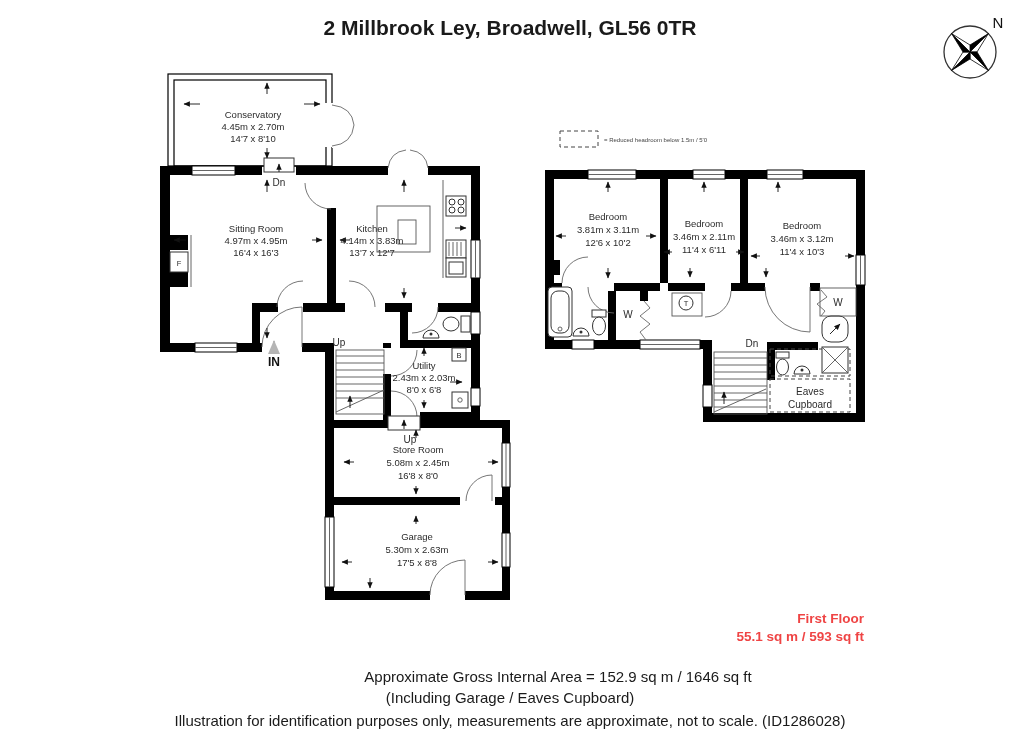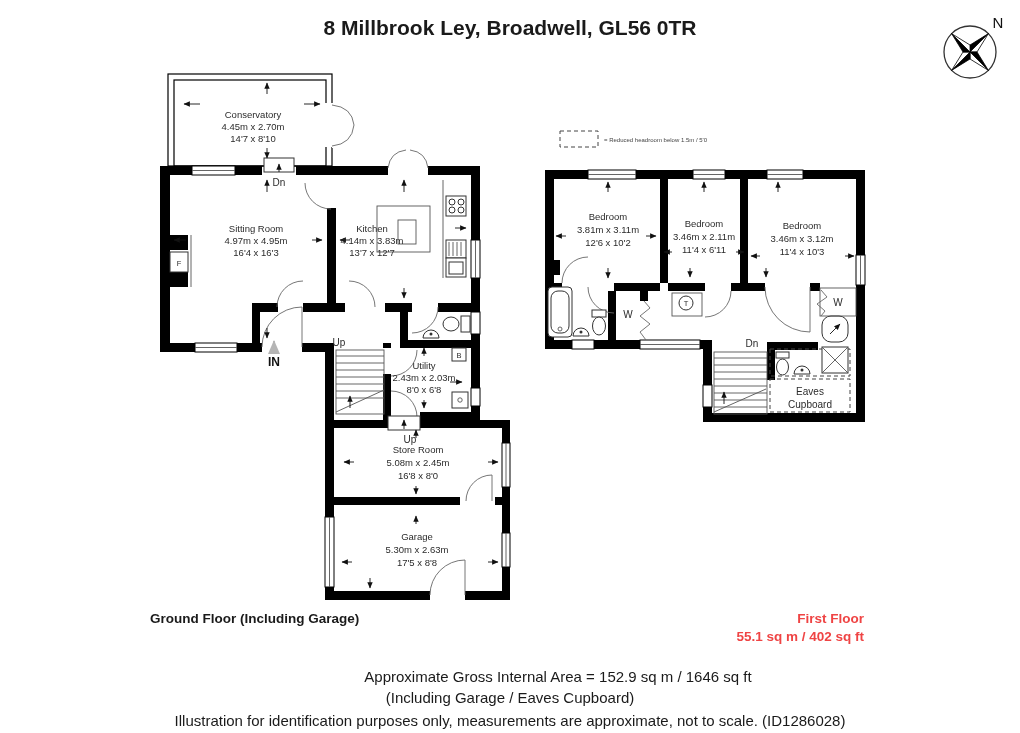--- a/index.html
+++ b/index.html
@@ -25,21 +25,21 @@
   .lbl10{font:10px "Liberation Sans",sans-serif;fill:#2b2b2b;text-anchor:middle;}
   .sm{font:7.5px "Liberation Sans",sans-serif;fill:#2b2b2b;text-anchor:middle;}
   .tiny{font:6px "Liberation Sans",sans-serif;fill:#444;}
   .in-lbl{font:12px "Liberation Sans",sans-serif;font-weight:bold;fill:#111;text-anchor:middle;}
 </style>
 </head>
 <body>
 
 <div id="page">
 
-  <div id="title" class="abs">8 Millbrook Ley, Broadwell, GL56 0TR</div>
+  <div id="title" class="abs">2 Millbrook Ley, Broadwell, GL56 0TR</div>
 
   <svg class="abs" style="left:930px;top:6px;" width="86" height="82" viewBox="0 0 86 82">
     <circle cx="40" cy="46" r="26" fill="#fff" stroke="#333" stroke-width="1.3"></circle>
     <g stroke="#000" stroke-width="0.8">
       <polygon points="40,46 58.4,27.6 40,39" fill="#000"></polygon>
       <polygon points="40,46 58.4,27.6 47,46" fill="#fff"></polygon>
       <polygon points="40,46 58.4,64.4 47,46" fill="#000"></polygon>
       <polygon points="40,46 58.4,64.4 40,53" fill="#fff"></polygon>
       <polygon points="40,46 21.6,64.4 40,53" fill="#000"></polygon>
       <polygon points="40,46 21.6,64.4 33,46" fill="#fff"></polygon>
@@ -434,24 +434,23 @@
       <text x="704" y="227" class="lbl">Bedroom</text>
       <text x="704" y="240" class="lbl">3.46m x 2.11m</text>
       <text x="704" y="253" class="lbl">11'4 x 6'11</text>
       <text x="802" y="229" class="lbl">Bedroom</text>
       <text x="802" y="242" class="lbl">3.46m x 3.12m</text>
       <text x="802" y="255" class="lbl">11'4 x 10'3</text>
     </g>
   </svg>
 
   <div id="gf-label" class="abs">
-    <div>Ground Floor (Including Garage)</div>
   </div>
   <div id="ff-label" class="abs">
     <div>First Floor</div>
-    <div>55.1 sq m / 402 sq ft</div>
+    <div>55.1 sq m / 593 sq ft</div>
   </div>
 
   <div id="footer1" class="abs">Approximate Gross Internal Area = 152.9 sq m / 1646 sq ft</div>
   <div id="footer2" class="abs">(Including Garage / Eaves Cupboard)</div>
   <div id="footer3" class="abs">Illustration for identification purposes only, measurements are approximate, not to scale. (ID1286028)</div>
 
 </div>
 
 </body></html>

